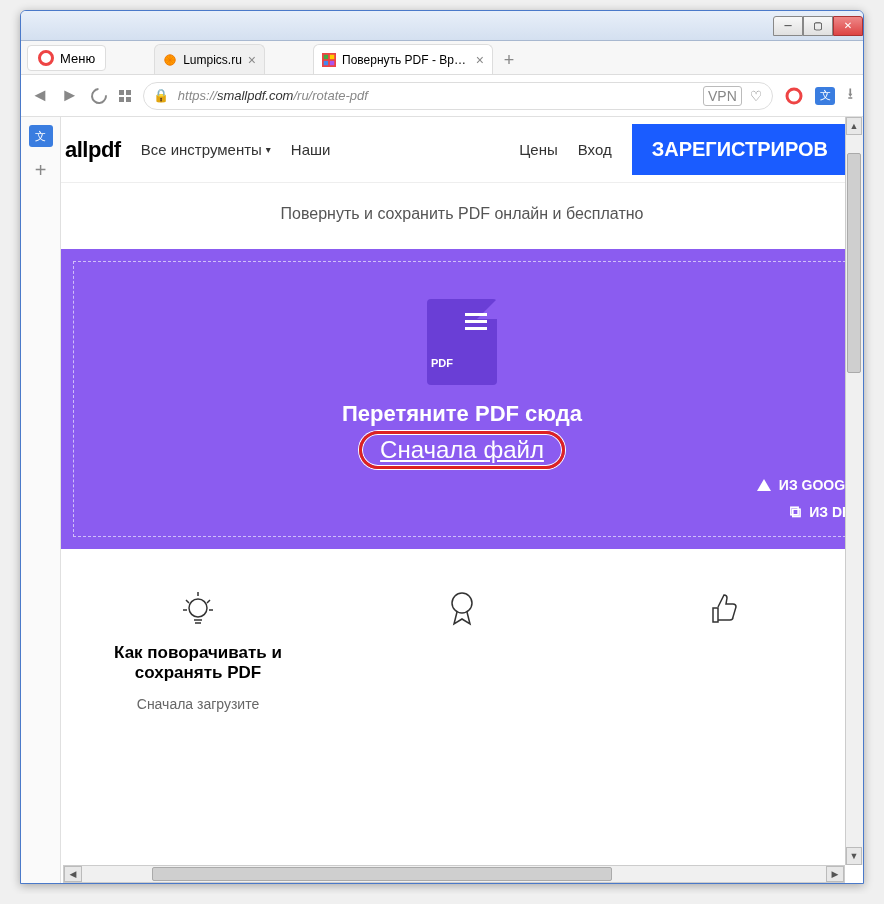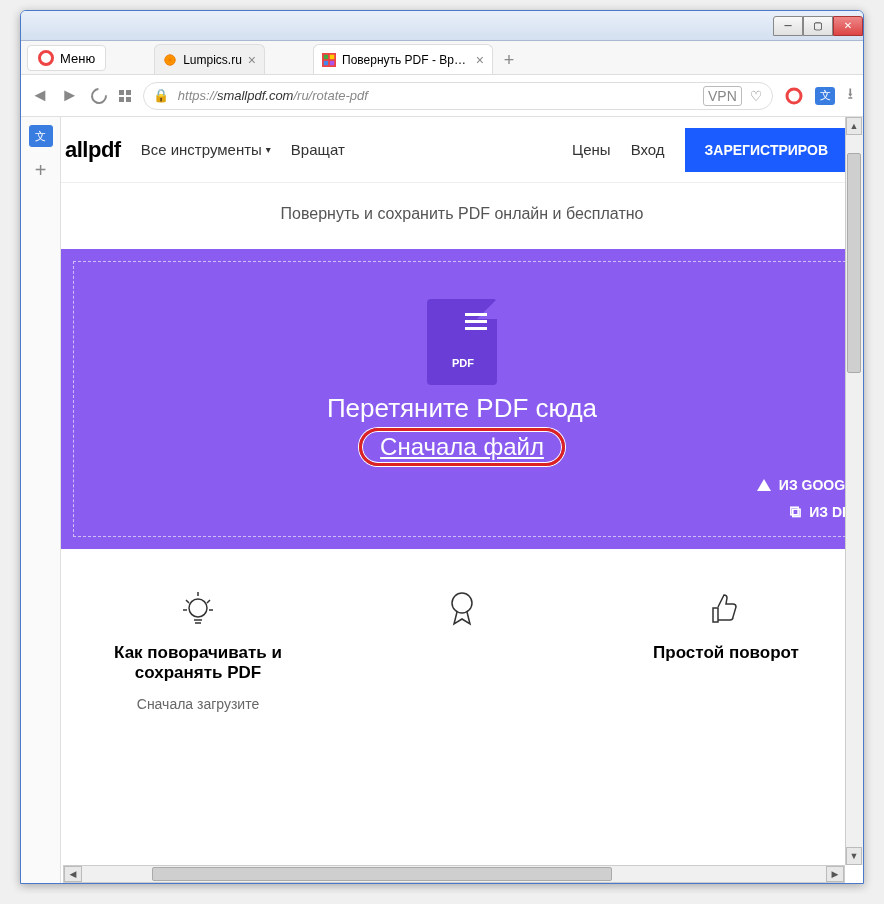--- a/index.html
+++ b/index.html
@@ -28,32 +28,32 @@
 .body-area { flex: 1; display: flex; overflow: hidden; position:relative; }
 .sidebar { width: 40px; background: #fafafa; border-right: 1px solid #e0e0e0; display: flex; flex-direction: column; align-items: center; padding-top: 8px; gap: 12px; }
 .side-icon { width: 24px; height: 22px; background: #3a7de0; border-radius: 3px; display:flex; align-items:center; justify-content:center; color:#fff; font-size:11px; cursor:pointer;}
 .side-plus { font-size: 20px; color: #888; cursor:pointer; }
 .content { flex: 1; overflow: hidden; position:relative; }
 .content-inner { width: 100%; height: 100%; overflow: hidden; position:relative; }
 .site-header { height: 66px; border-bottom: 1px solid #eee; display: flex; align-items: center; padding: 0 15px 0 4px; gap: 20px; }
 .logo { font-size: 22px; font-weight: 700; letter-spacing: -0.5px; }
 .nav-item { font-size: 15px; color: #333; cursor:pointer; display:flex; align-items:center; gap:4px; }
 .nav-spacer { flex: 1; }
-.signup-btn { background: #1a5cff; color: #fff; padding: 14px 20px; font-size: 14px; font-weight: 600; cursor:pointer; white-space:nowrap; overflow:hidden; }
+.signup-btn { background: #1a5cff; color: #fff; padding: 14px 20px; font-size: 20px; font-weight: 600; cursor:pointer; white-space:nowrap; overflow:hidden; }
 .hero { text-align: center; padding: 22px 20px 26px; }
 .hero h1 { font-size: 30px; font-weight: 700; margin-bottom: 6px; }
 .hero p { font-size: 16px; color: #555; }
 .dropzone { background: #8b5cf0; margin: 0; padding: 50px 20px 40px; position: relative; text-align: center; color: #fff; min-height:300px; }
 .dz-border { position:absolute; inset:12px; border:1px dashed rgba(255,255,255,0.6); pointer-events:none; }
-.pdf-icon { width: 70px; height: 86px; background: #6a3ed6; margin: 0 auto 8px; border-radius: 4px; position: relative; display:flex; flex-direction:column; justify-content:flex-end; padding:10px 25px 16px; }
+.pdf-icon { width: 70px; height: 86px; background: #6a3ed6; margin: 0 auto 16px; border-radius: 4px; position: relative; display:flex; flex-direction:column; justify-content:flex-end; padding:10px 4px 16px; }
 .pdf-icon::before { content:""; position:absolute; top:0; right:0; width:20px; height:20px; background:linear-gradient(135deg, transparent 48%, #8b5cf0 52%); }
 .pdf-lines { position:absolute; top:14px; right:10px; display:flex; flex-direction:column; gap:4px; }
 .pdf-lines span { display:block; width:22px; height:3px; background:#fff; }
 .pdf-label { color:#fff; font-size:11px; font-weight:700; text-align:left; }
-.dz-text { font-size: 26px; margin-bottom: 4px; }
+.dz-text { font-size: 22px; margin-bottom: 4px; font-weight: bold; }
 .choose-file { display:inline-block; font-size: 24px; text-decoration: underline; cursor:pointer; padding:2px 18px; }
 .highlight-ring { border: 3px solid #d22; border-radius: 20px; box-shadow: inset 0 0 0 1px #fff, 0 0 0 1px #fff; }
 .cloud-links { position: absolute; right: 0; bottom: 28px; text-align: right; font-size: 14px; font-weight: 700; display:flex; flex-direction:column; gap:10px; padding-right:0; }
 .cloud-link { display:flex; align-items:center; gap:8px; justify-content:flex-end; cursor:pointer; white-space:nowrap; }
 .gdrive-icon { width:0; height:0; border-left:7px solid transparent; border-right:7px solid transparent; border-bottom:12px solid #fff; }
 .dbx-icon { color:#fff; font-size:16px; }
 .features { display: flex; padding: 40px 20px 0; gap: 30px; }
 .feature { flex: 1; text-align: center; min-width:0; }
 .feature-icon { font-size: 34px; margin-bottom: 14px; color:#333; height:40px; display:flex; align-items:center; justify-content:center; }
 .feature h3 { font-size: 17px; font-weight: 700; margin-bottom: 12px; }
@@ -147,21 +147,21 @@
 
     <div class="content">
       <div class="content-inner">
 
         <div class="site-header">
           <span class="logo">allpdf</span>
           <span class="nav-item">
             <span>Все инструменты</span>
             <span class="chevron">▾</span>
           </span>
-          <span class="nav-item">Вращат</span>
+          <span class="nav-item">Наши</span>
           <span class="nav-spacer"></span>
           <span class="nav-item">Цены</span>
           <span class="nav-item">Вход</span>
           <span class="signup-btn">ЗАРЕГИСТРИРОВ</span>
         </div>
 
         <div class="hero">
           <p>Повернуть и сохранить PDF онлайн и бесплатно</p>
         </div>
 
@@ -208,21 +208,20 @@
                   <path d="M10 22 l-3 12 l8 -5 l8 5 l-3 -12"></path>
                 </svg>
             </div>
           </div>
           <div class="feature">
             <div class="feature-icon">
               <svg width="34" height="34" viewBox="0 0 34 34" fill="none" stroke="#333" stroke-width="1.5">
                   <path d="M4 16 h5 v14 h-5 z M9 28 h12 c2 0 3-1 3-3 l3-10 c0-2-1-3-3-3 h-7 l1-6 c0-2-1-3-3-3 l-6 12"></path>
                 </svg>
             </div>
-            <h3>Простой поворот</h3>
           </div>
         </div>
 
       </div>
     </div>
 
     <div class="vscroll">
       <div class="vscroll-btn">▲</div>
       <div class="vscroll-track">
           <div class="vscroll-thumb"></div>

